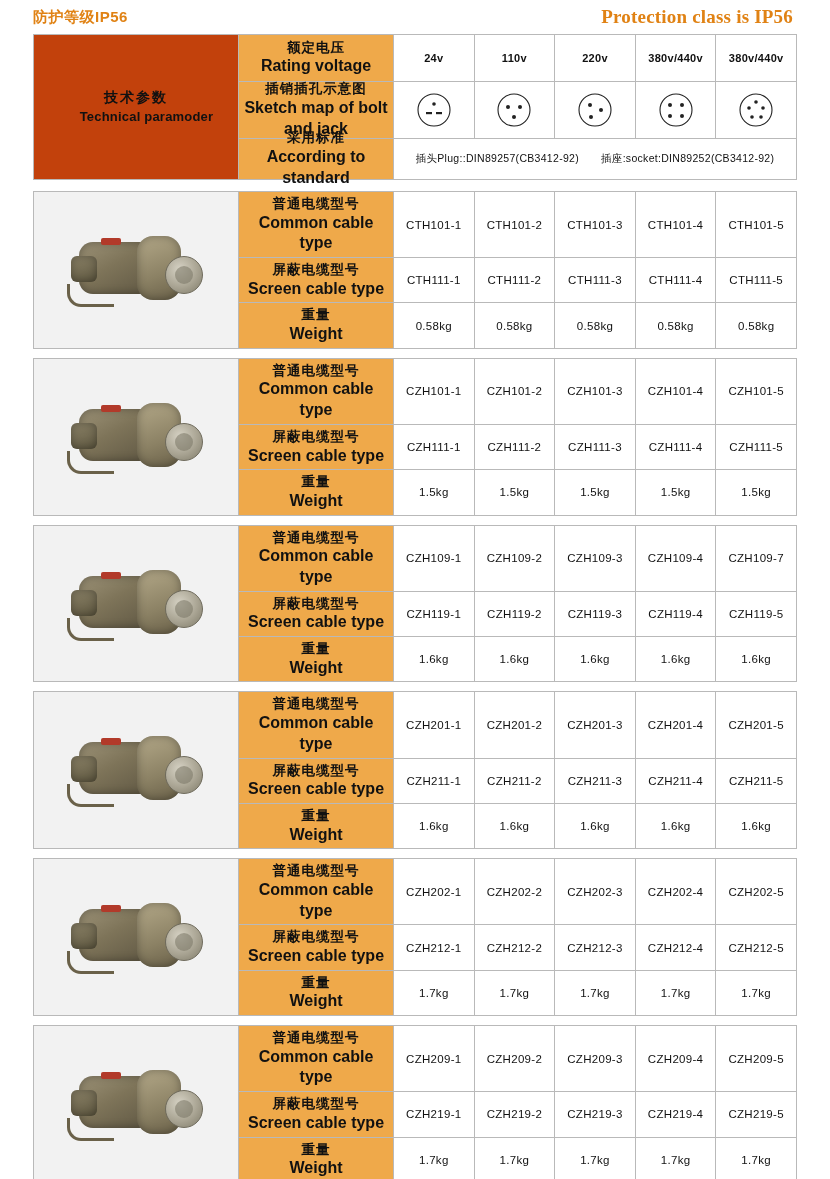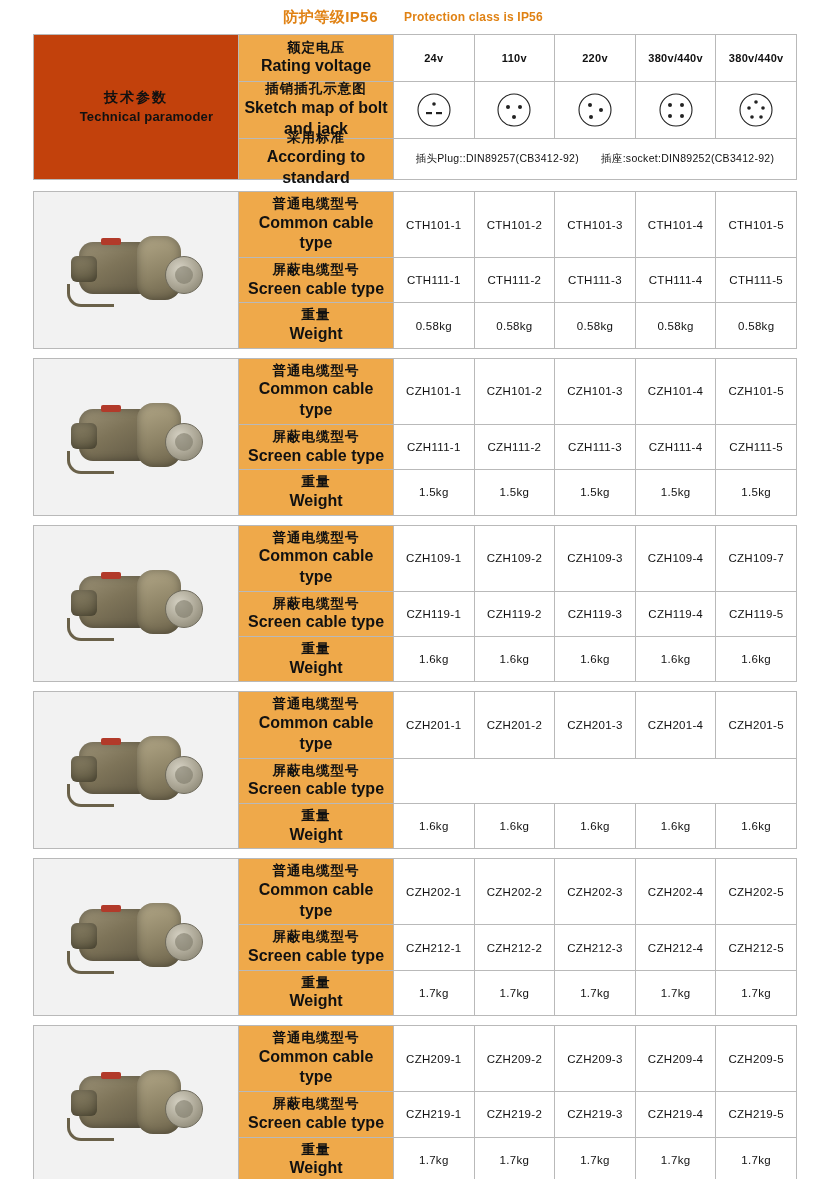--- a/index.html
+++ b/index.html
@@ -21,35 +21,36 @@
     position: relative;
     box-sizing: border-box;
     padding: 0 33px;
   }
 
   
   .header {
     height: 34px;
     display: flex;
     align-items: center;
-    justify-content: center;
+    justify-content: space-between;
     gap: 26px;
     padding-right: 4px;
   }
   .header .hdr-cn {
     color: #e08214;
     font-weight: bold;
     font-size: 15px;
     letter-spacing: 0.5px;
   }
   .header .hdr-en {
     color: #e08214;
     font-weight: bold;
-    font-size: 12px;
+    font-size: 19px;
     letter-spacing: 0.2px;
+    font-family: Liberation Serif, serif;
   }
 
   
   .block {
     border: 1px solid #b9b9b9;
     background: #ffffff;
     box-sizing: border-box;
     display: flex;
     margin-bottom: 9px;
   }
@@ -486,20 +487,27 @@
               <div class="cell">CZH201-3</div>
               <div class="cell">CZH201-4</div>
               <div class="cell">CZH201-5</div>
             </div>
       </div>
       <div class="row">
         <div class="lbl">
           <span class="cn">屏蔽电缆型号</span>
           <span class="en">Screen cable type</span>
         </div>
+        <div class="cells">
+              <div class="cell">CZH211-1</div>
+              <div class="cell">CZH211-2</div>
+              <div class="cell">CZH211-3</div>
+              <div class="cell">CZH211-4</div>
+              <div class="cell">CZH211-5</div>
+            </div>
       </div>
       <div class="row">
         <div class="lbl">
           <span class="cn">重量</span>
           <span class="en">Weight</span>
         </div>
         <div class="cells">
               <div class="cell">1.6kg</div>
               <div class="cell">1.6kg</div>
               <div class="cell">1.6kg</div>

